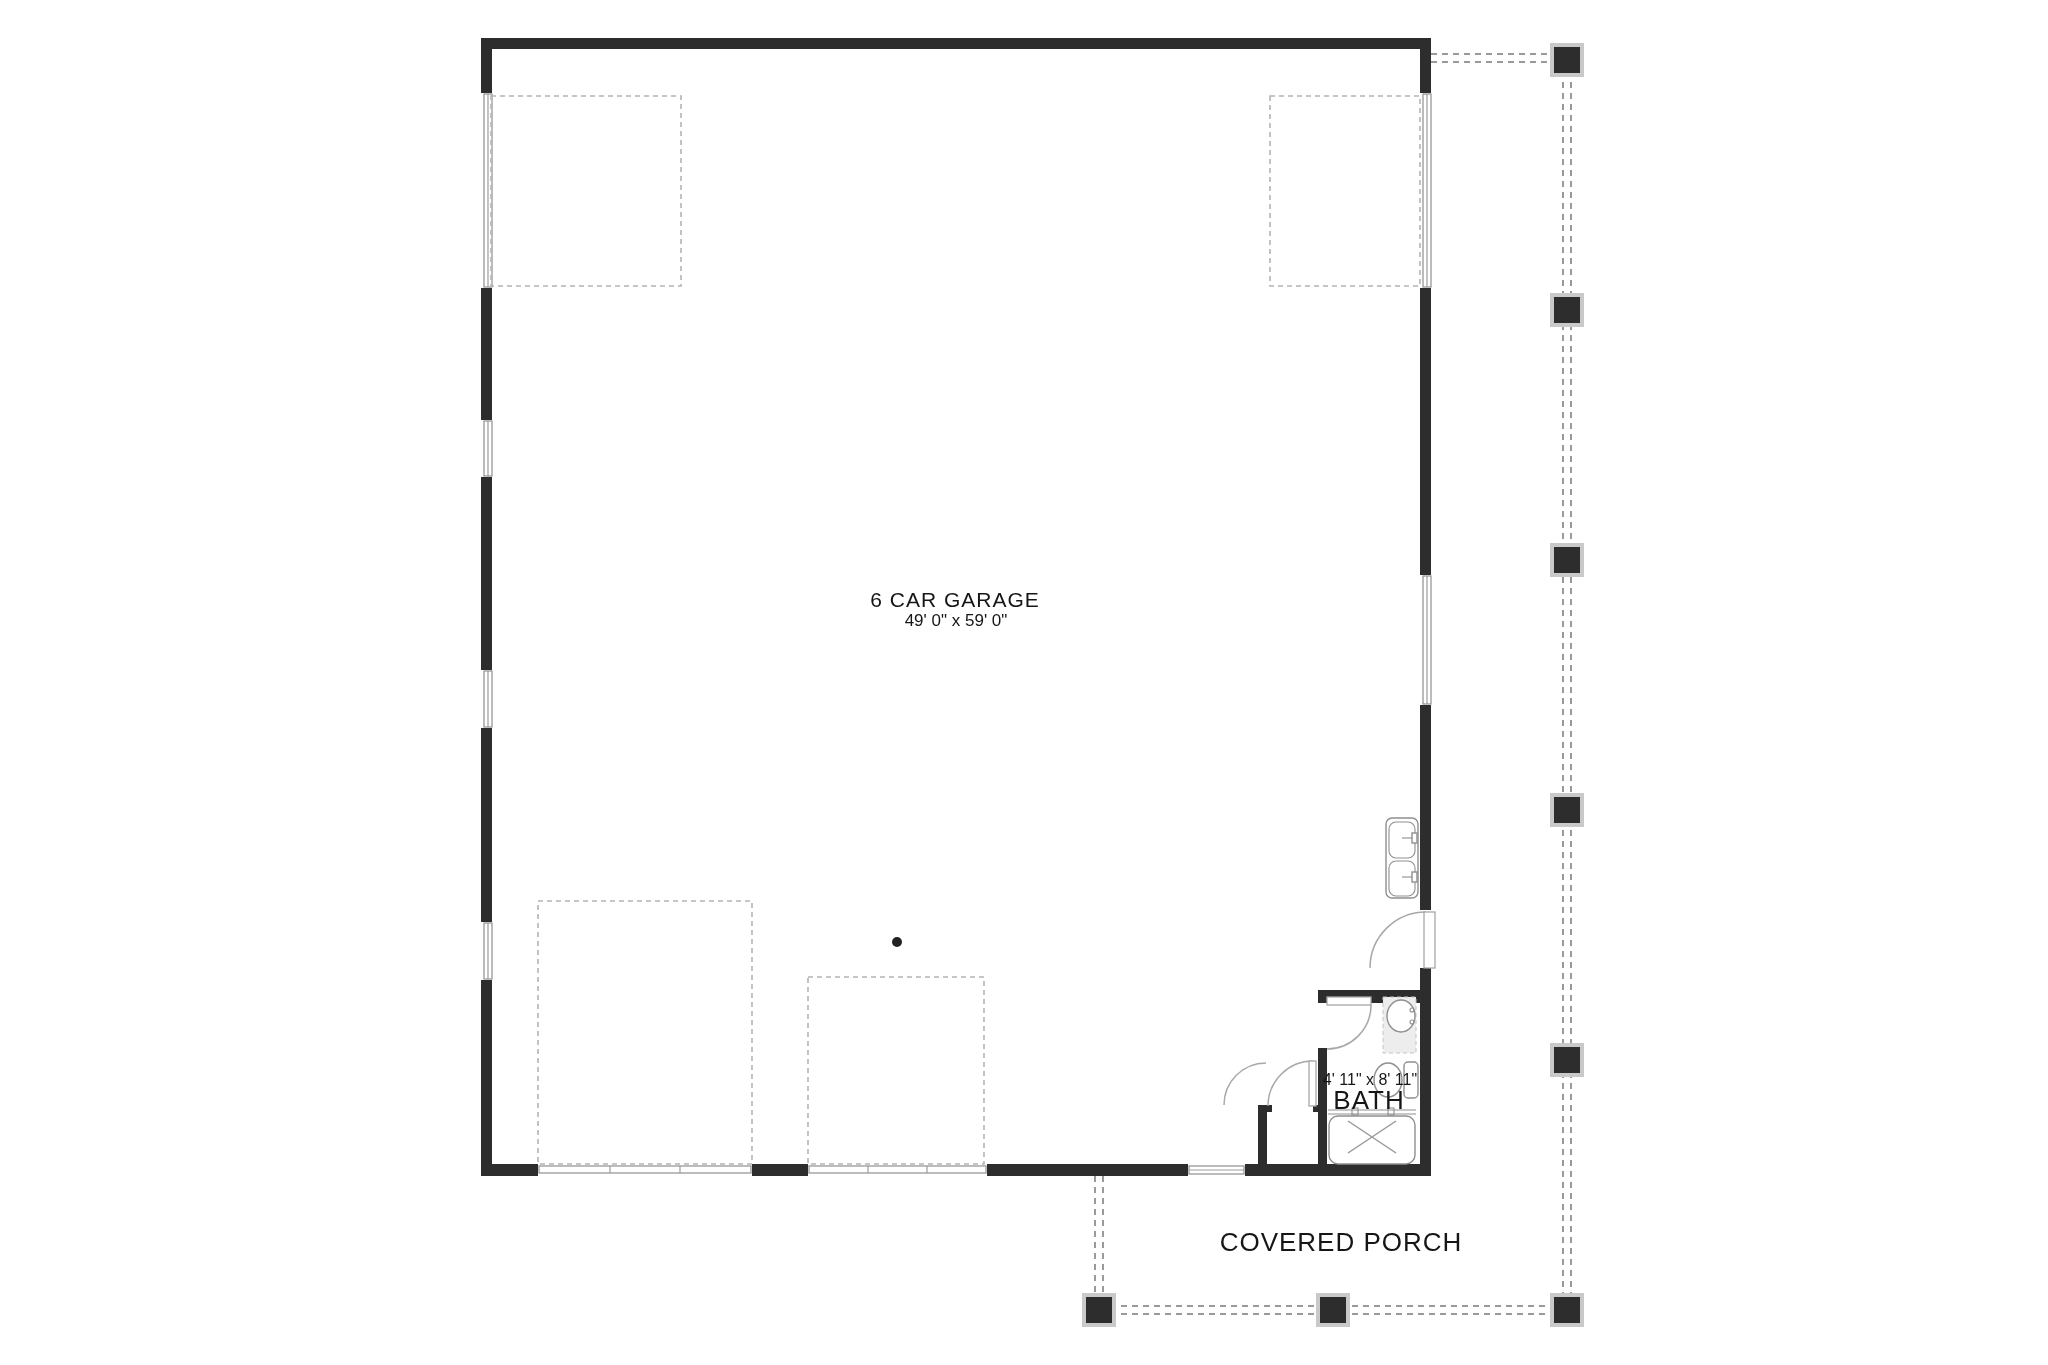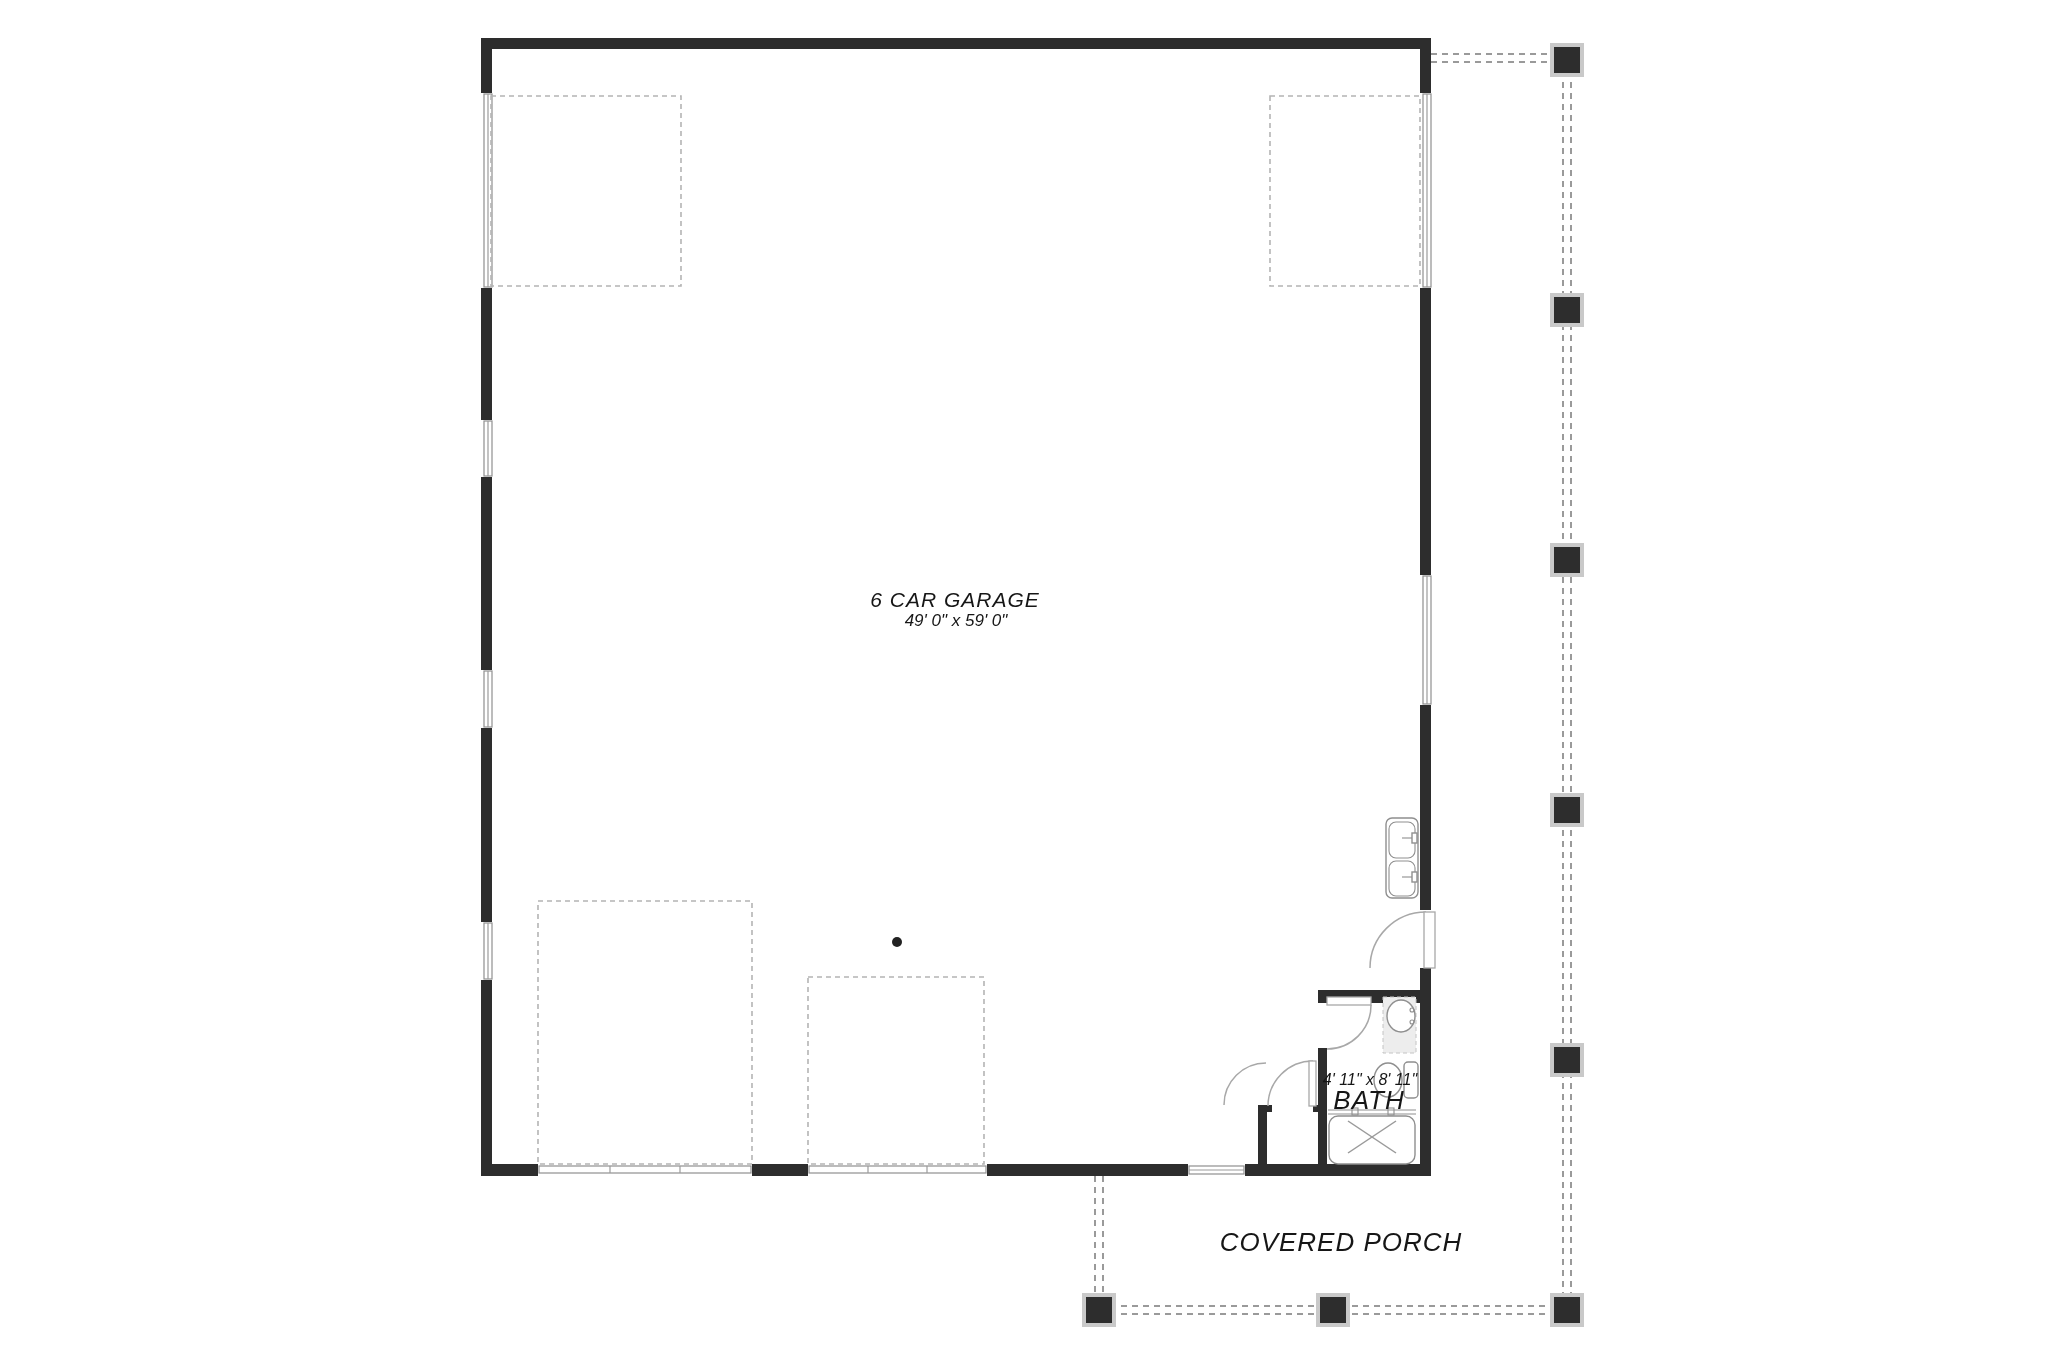--- a/index.html
+++ b/index.html
@@ -2,21 +2,21 @@
 <html style="--wall: #2d2d2d; --dash: #b4b4b4; --porch-dash: #9a9a9a; --fixture: #8f8f8f; --arc: #a8a8a8; --text: #161616; --post-border: #c9c9c9; --bg: #ffffff; --glass: #9c9c9c;"><head>
 <meta charset="utf-8">
 <style>
   :root{
     --wall:#2d2d2d; --dash:#b4b4b4; --porch-dash:#9a9a9a;
     --fixture:#8f8f8f; --arc:#a8a8a8; --text:#161616;
     --post-border:#c9c9c9; --bg:#ffffff; --glass:#9c9c9c;
   }
   html,body{margin:0;padding:0;background:var(--bg);}
   .plan{position:relative;width:1948px;height:1365px;background:var(--bg);
-        font-family:"Liberation Sans", sans-serif;overflow:hidden;font-style:italic;}
+        font-family:"Liberation Sans", sans-serif;overflow:hidden;}
   .plan svg{position:absolute;left:0;top:0;}
   .wall{fill:var(--wall);stroke:none;}
   .glyph{fill:#ffffff;stroke:var(--fixture);stroke-width:1.2;}
   .glassline{stroke:var(--glass);stroke-width:1.2;fill:none;}
   .dashedbox{fill:none;stroke:var(--dash);stroke-width:1.6;stroke-dasharray:5 4;}
   .porchline{fill:none;stroke:var(--porch-dash);stroke-width:2;stroke-dasharray:6 5;}
   .post{fill:var(--wall);stroke:var(--post-border);stroke-width:4;}
   .fixture{fill:#ffffff;stroke:var(--fixture);stroke-width:1.4;}
   .fixture-thin{fill:none;stroke:var(--fixture);stroke-width:1.1;}
   .arc{fill:none;stroke:var(--arc);stroke-width:1.5;}

